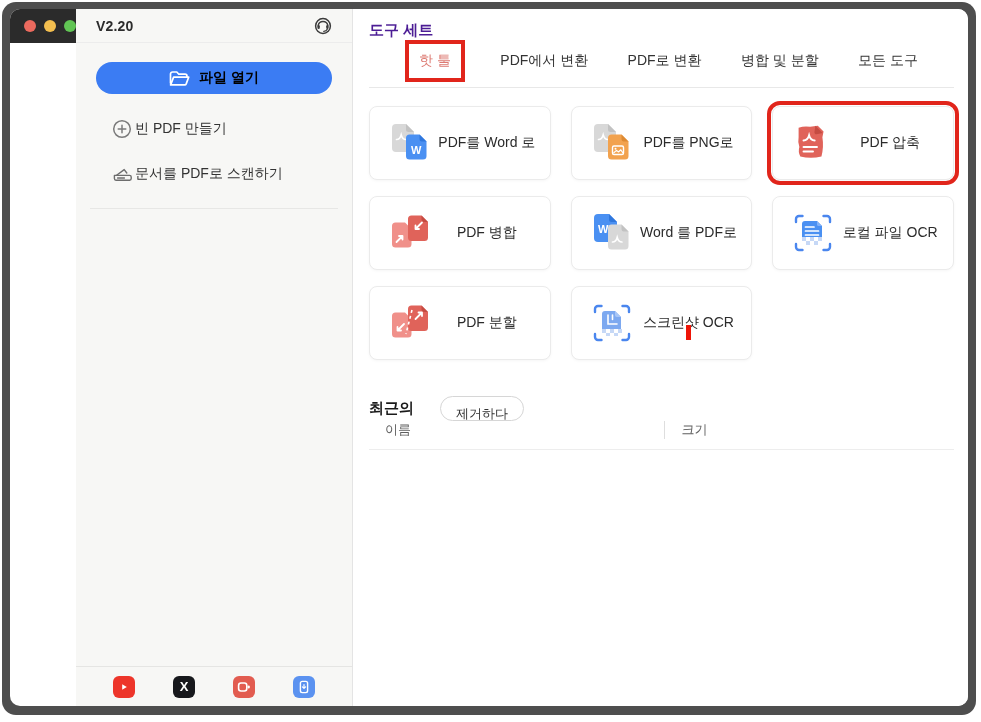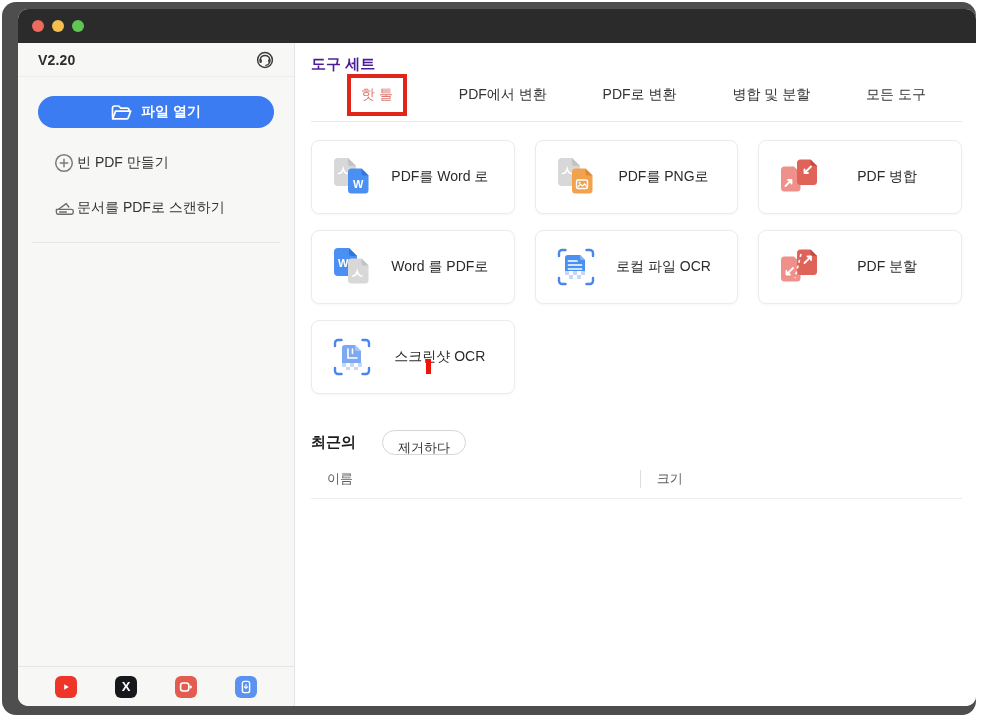--- a/index.html
+++ b/index.html
@@ -1,36 +1,36 @@
 <!DOCTYPE html>
 <html><head>
 <meta charset="utf-8">
 <style>
   * { margin:0; padding:0; box-sizing:border-box; }
   html,body { width:981px; height:722px; background:#ffffff; font-family:"Liberation Sans","DejaVu Sans",sans-serif; }
   .stage { position:relative; width:981px; height:722px; background:#fff; overflow:hidden; }
 
   
   .frame { position:absolute; left:2px; top:2px; width:974px; height:713px; background:#4e4e4e; border-radius:14px; }
-  .window { position:absolute; left:16px; top:7px; width:958px; height:697px; background:#ffffff; border-radius:10px; overflow:hidden; display:flex; flex-direction:column; }
+  .window { position:absolute; left:8px; top:7px; width:958px; height:697px; background:#ffffff; border-radius:10px; overflow:hidden; display:flex; }
   .titlebar { height:34px; background:#2b2b2b; flex:0 0 auto; display:flex; align-items:center; padding-left:14px; }
   .lights { display:flex; gap:8px; }
   .light { width:12px; height:12px; border-radius:50%; }
   .light.red { background:#ec6a5e; }
   .light.yellow { background:#f4bf4f; }
   .light.green { background:#61c554; }
 
   .appbody { flex:1; display:flex; min-height:0; }
 
   
   .sidebar { width:277px; flex:0 0 auto; background:#f7f7f5; border-right:1px solid #e4e4e4; display:flex; flex-direction:column; }
   .side-header { height:34px; flex:0 0 auto; display:flex; align-items:center; justify-content:space-between; padding:0 18px 0 20px; border-bottom:1px solid #ececec; }
   .version { font-size:14px; font-weight:700; color:#2c2c2c; letter-spacing:.2px; }
   .support-btn { width:22px; height:22px; display:flex; align-items:center; justify-content:center; cursor:pointer; }
-  .open-file-btn { margin:19px 20px 0 20px; height:32px; border-radius:16px; background:#3b7cf3; border:none; color:#ffffff; font-size:14px; font-weight:600; display:flex; align-items:center; justify-content:center; gap:9px; cursor:pointer; font-family:inherit; }
+  .open-file-btn { margin:19px 20px 0 20px; height:32px; border-radius:16px; background:#3b7cf3; border:none; color:#000000; font-size:14px; font-weight:600; display:flex; align-items:center; justify-content:center; gap:9px; cursor:pointer; font-family:inherit; }
   .side-nav { padding:25px 0 0 36px; display:flex; flex-direction:column; gap:25px; }
   .side-item { display:flex; align-items:center; gap:3px; font-size:14px; color:#333; cursor:pointer; }
   .side-divider { margin:24px 14px 0 14px; border-top:1px solid #e7e7e5; }
   .side-spacer { flex:1; }
   .social-row { flex:0 0 auto; border-top:1px solid #e5e5e3; height:40px; display:flex; align-items:center; justify-content:space-between; padding:0 37px; }
   .social { width:22px; height:22px; border-radius:6px; display:flex; align-items:center; justify-content:center; cursor:pointer; }
   .social.yt { background:#ed352a; }
   .social.x { background:#17181c; color:#fff; font-weight:700; font-size:13px; }
   .social.cam { background:#e25c50; }
   .social.phone { background:#5b92f0; }
@@ -45,21 +45,21 @@
   .cards { margin-top:18px; display:grid; grid-template-columns:repeat(3,1fr); column-gap:20px; row-gap:16px; }
   .card { position:relative; height:74px; background:#fff; border:1px solid #ebebeb; border-radius:8px; box-shadow:0 1px 3px rgba(0,0,0,.04); display:flex; align-items:center; cursor:pointer; }
   .card .c-icon { flex:0 0 auto; margin-left:16px; width:48px; height:46px; display:flex; align-items:center; justify-content:center; }
   .card .c-label { flex:1; text-align:center; font-size:14px; font-weight:500; color:#2b2b2b; padding-right:10px; white-space:nowrap; }
   .card.annotated { outline:4px solid #e1251b; outline-offset:1px; }
   .cursor-mark { position:absolute; left:114px; top:38px; width:5px; height:15px; background:#ee1507; }
 
   .recent-row { margin-top:36px; display:flex; align-items:center; gap:26px; }
   .recent-title { font-size:15px; font-weight:700; color:#1a1a1a; }
   .clear-btn { height:25px; padding:8px 15px; border:1px solid #d6d6d6; border-radius:13px; background:#fff; font-size:13px; color:#333; cursor:pointer; font-family:inherit; }
-  .table-head { margin-top:15px; display:flex; align-items:center; border-bottom:1px solid #ededed; padding-bottom:10px; }
+  .table-head { display:flex; align-items:center; border-bottom:1px solid #ededed; padding-bottom:10px; }
   .th { font-size:13px; color:#5f5f5f; padding-left:16px; }
   .th.name { flex:0 0 50.5%; }
   .th.opened { flex:0 0 26%; border-left:1px solid #dedede; }
   .th.size { flex:1; border-left:1px solid #dedede; }
 
   svg { display:block; }
 </style>
 </head>
 <body>
 
@@ -192,20 +192,32 @@
                     <path d="M31.5 12.5 l7 7 h-4.8 a2.2 2.2 0 0 1-2.2-2.2 Z" fill="#dd8a33"></path>
                     <rect x="22.5" y="24" width="11" height="8.5" rx="1.5" fill="none" stroke="#fff" stroke-width="1.4"></rect>
                     <circle cx="25.5" cy="26.8" r="1" fill="#fff"></circle>
                     <path d="M23.5 31 l3-2.6 2 1.6 2.3-2.2 2.2 3.2" fill="none" stroke="#fff" stroke-width="1.2" stroke-linejoin="round"></path>
                   </g>
                 </svg>
               </span>
               <span class="c-label">PDF를 PNG로</span>
             </div>
 
+            <div class="card annotated">
+              <span class="c-icon">
+                <svg width="44" height="42" viewBox="0 0 44 42">
+                  <path d="M10 6 q6-2.2 12-1 l8-1 6 6 -1.2 6 q1.6 10 -1 20 q-11 2.6 -22 0 q-2.6-5 -1-10 q-1.8-5.2 -.8-10 z" fill="#e0635a" transform="translate(-2,0) scale(0.96)"></path>
+                  <path d="M27.5 4 l7.5 7.5 -6.2 1.2 a2 2 0 0 1-2.3-2.3 Z" fill="#c54b42" transform="translate(-2,0) scale(0.96)"></path>
+                  <path d="M12.5 18.5 q4.2 0 5.6-5.2 q1.4 5.2 5.6 5.2" fill="none" stroke="#fff" stroke-width="1.9" stroke-linecap="round"></path>
+                  <line x1="12.5" y1="25" x2="26" y2="25" stroke="#fff" stroke-width="1.9" stroke-linecap="round"></line>
+                  <line x1="12.5" y1="29.5" x2="22" y2="29.5" stroke="#fff" stroke-width="1.9" stroke-linecap="round"></line>
+                </svg>
+              </span>
+              <span class="c-label">PDF 압축</span>
+            </div>
 
             <div class="card">
               <span class="c-icon">
                 <svg width="44" height="42" viewBox="0 0 44 42">
                   <g>
                     <path d="M4 14 a3.5 3.5 0 0 1 3.5-3.5 h9.5 l6.5 6.5 v15 a3.5 3.5 0 0 1-3.5 3.5 H7.5 A3.5 3.5 0 0 1 4 32 Z" fill="#f0908a"></path>
                     <path d="M8.5 30 l6-6 M14.5 27.5 v-3.5 h-3.5" fill="none" stroke="#fff" stroke-width="1.8" stroke-linecap="round" stroke-linejoin="round"></path>
                   </g>
                   <g>
                     <path d="M20 7 a3.5 3.5 0 0 1 3.5-3.5 h10 l6.5 6.5 v15.5 a3.5 3.5 0 0 1-3.5 3.5 h-13 A3.5 3.5 0 0 1 20 25.5 Z" fill="#e0635a"></path>

